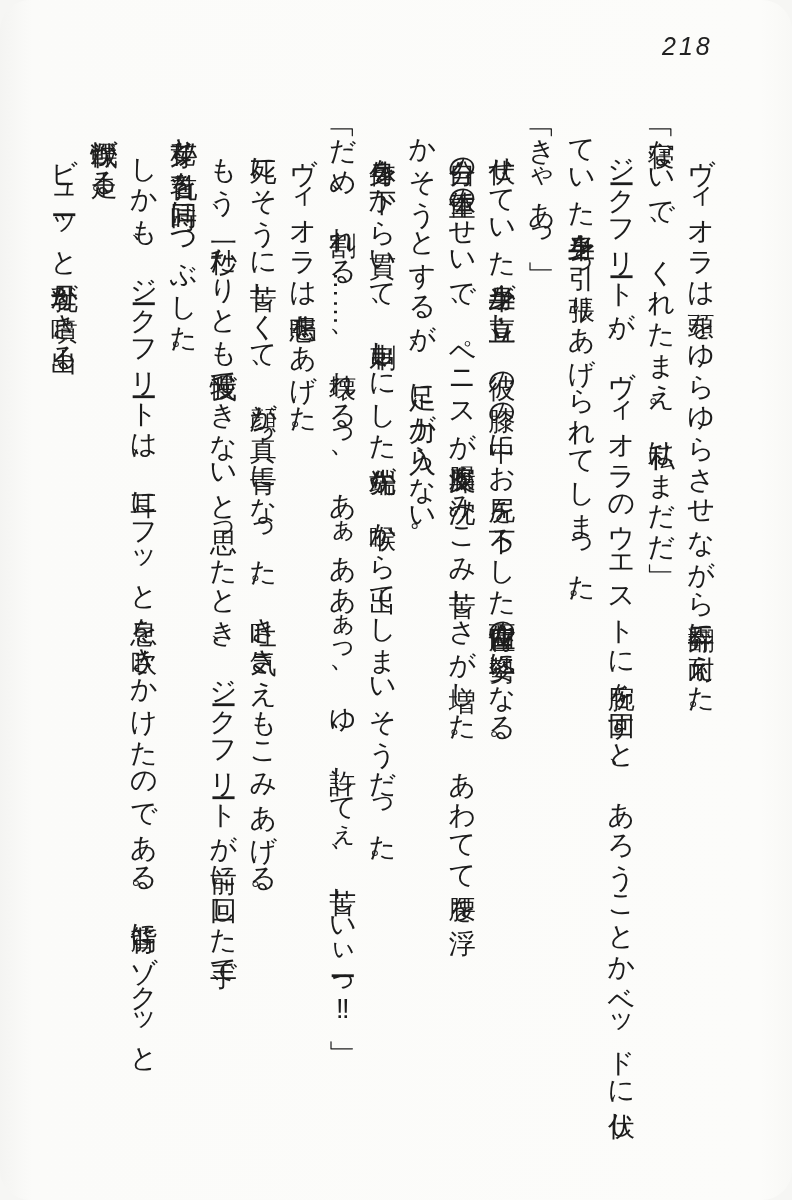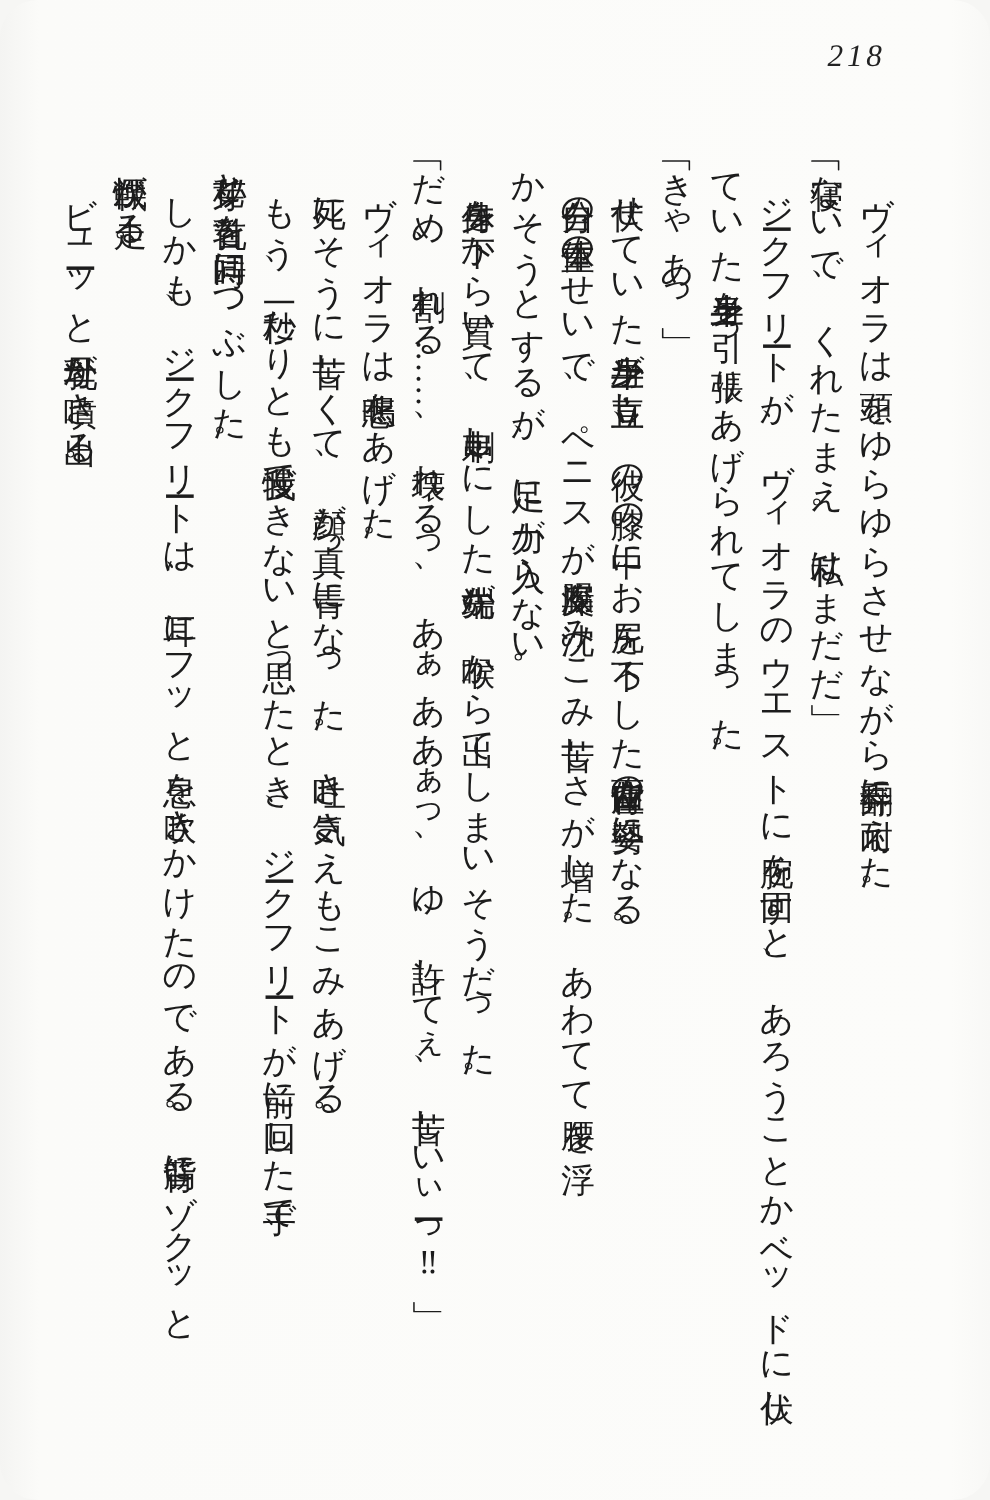--- a/index.html
+++ b/index.html
@@ -8,21 +8,21 @@
     width: 792px;
     height: 1200px;
     background: #f6f6f4;
   }
   .page {
     position: relative;
     width: 792px;
     height: 1200px;
     overflow: hidden;
     background: linear-gradient(90deg, #f4f4f2 0%, #fbfbf9 4%, #fcfcfa 96%, #f8f8f6 100%);
-    font-family: Liberation Serif, serif;
+    font-family: Liberation Sans, sans-serif;
     color: #1e1e1e;
     border-radius: 30px;
   }
   .page-number {
     position: absolute;
     top: 32px;
     left: 662px;
     font-size: 25px;
     font-style: italic;
     letter-spacing: 3px;

